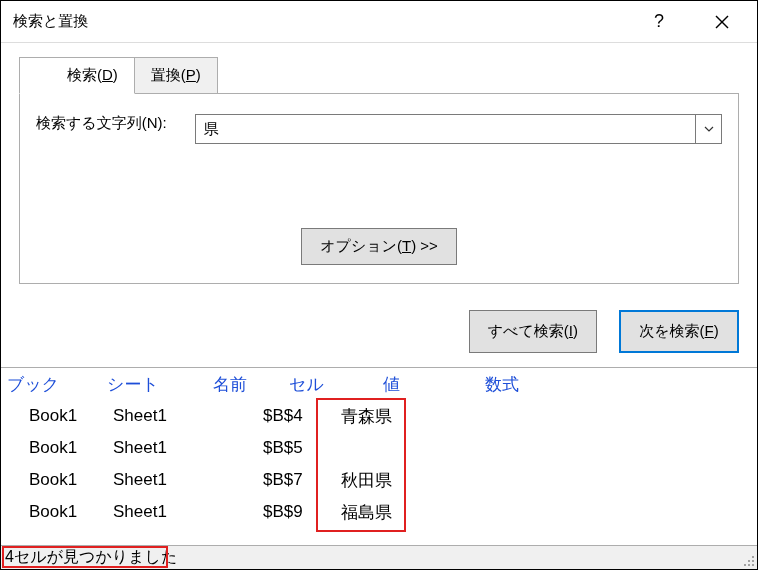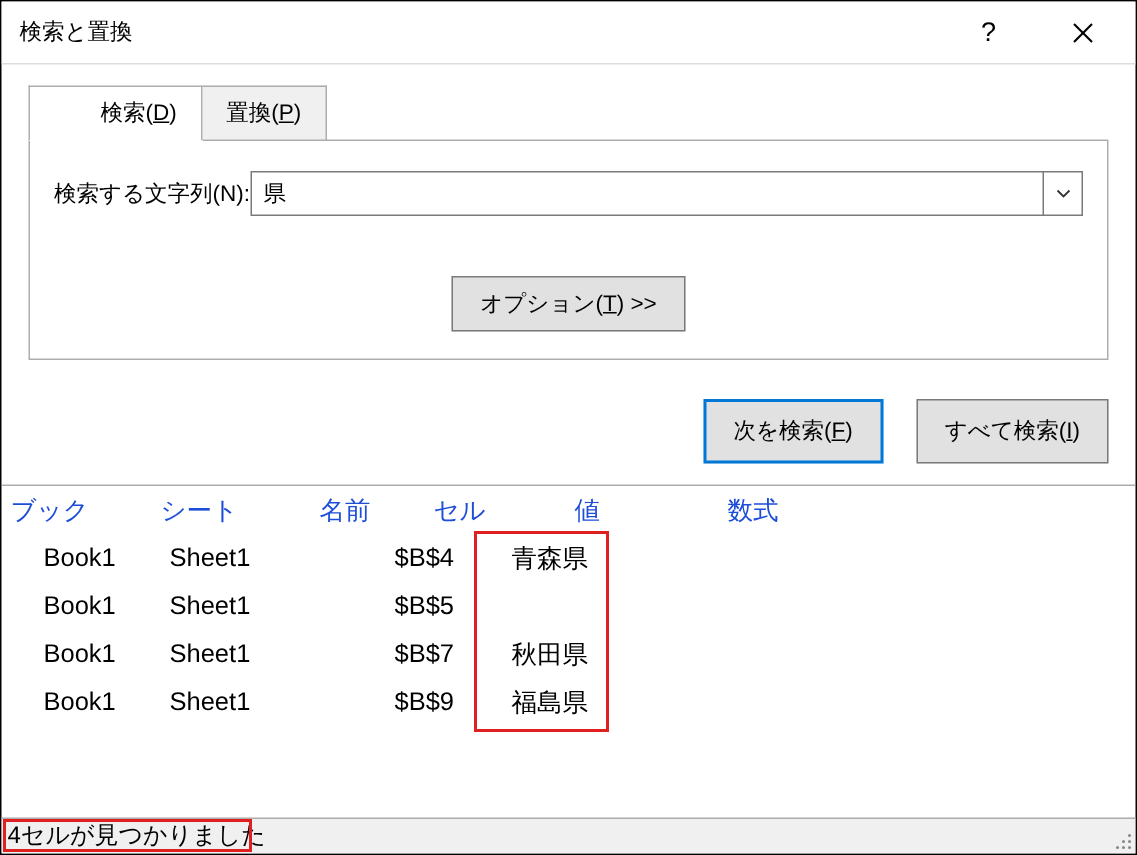--- a/index.html
+++ b/index.html
@@ -60,23 +60,22 @@
   .tab-panel {
     border: 1px solid #adadad;
     padding: 20px 16px 18px 16px;
     background: #fff;
     margin-top: -1px;
     position: relative;
     z-index: 1;
   }
   .form-row {
     display: flex;
-    align-items: center;
-    gap: 0;
-    margin-bottom: 40px;
+    gap: 28px;
+    margin-bottom: 84px;
   }
   .form-row label { font-size: 15px; white-space: nowrap; }
   .search-field {
     flex: 1;
     display: flex;
   }
   .search-input {
     flex: 1;
     border: 1px solid #7a7a7a;
     height: 30px;
@@ -207,25 +206,25 @@
     </div>
     <div class="options-row">
       <button class="btn">
         <span>オプション(</span><span class="ul">T</span><span>) &gt;&gt;</span>
       </button>
     </div>
   </div>
 </div>
 
 <div class="action-row">
+  <button class="btn">
+    <span>すべて検索(</span><span class="ul">I</span><span>)</span>
+  </button>
   <button class="btn primary">
     <span>次を検索(</span><span class="ul">F</span><span>)</span>
-  </button>
-  <button class="btn">
-    <span>すべて検索(</span><span class="ul">I</span><span>)</span>
   </button>
 </div>
 
 <div class="results-grid results-wrap">
   <div class="grid-header">
     <div class="col">ブック</div>
     <div class="col">シート</div>
     <div class="col">名前</div>
     <div class="col">セル</div>
     <div class="col">値</div>

